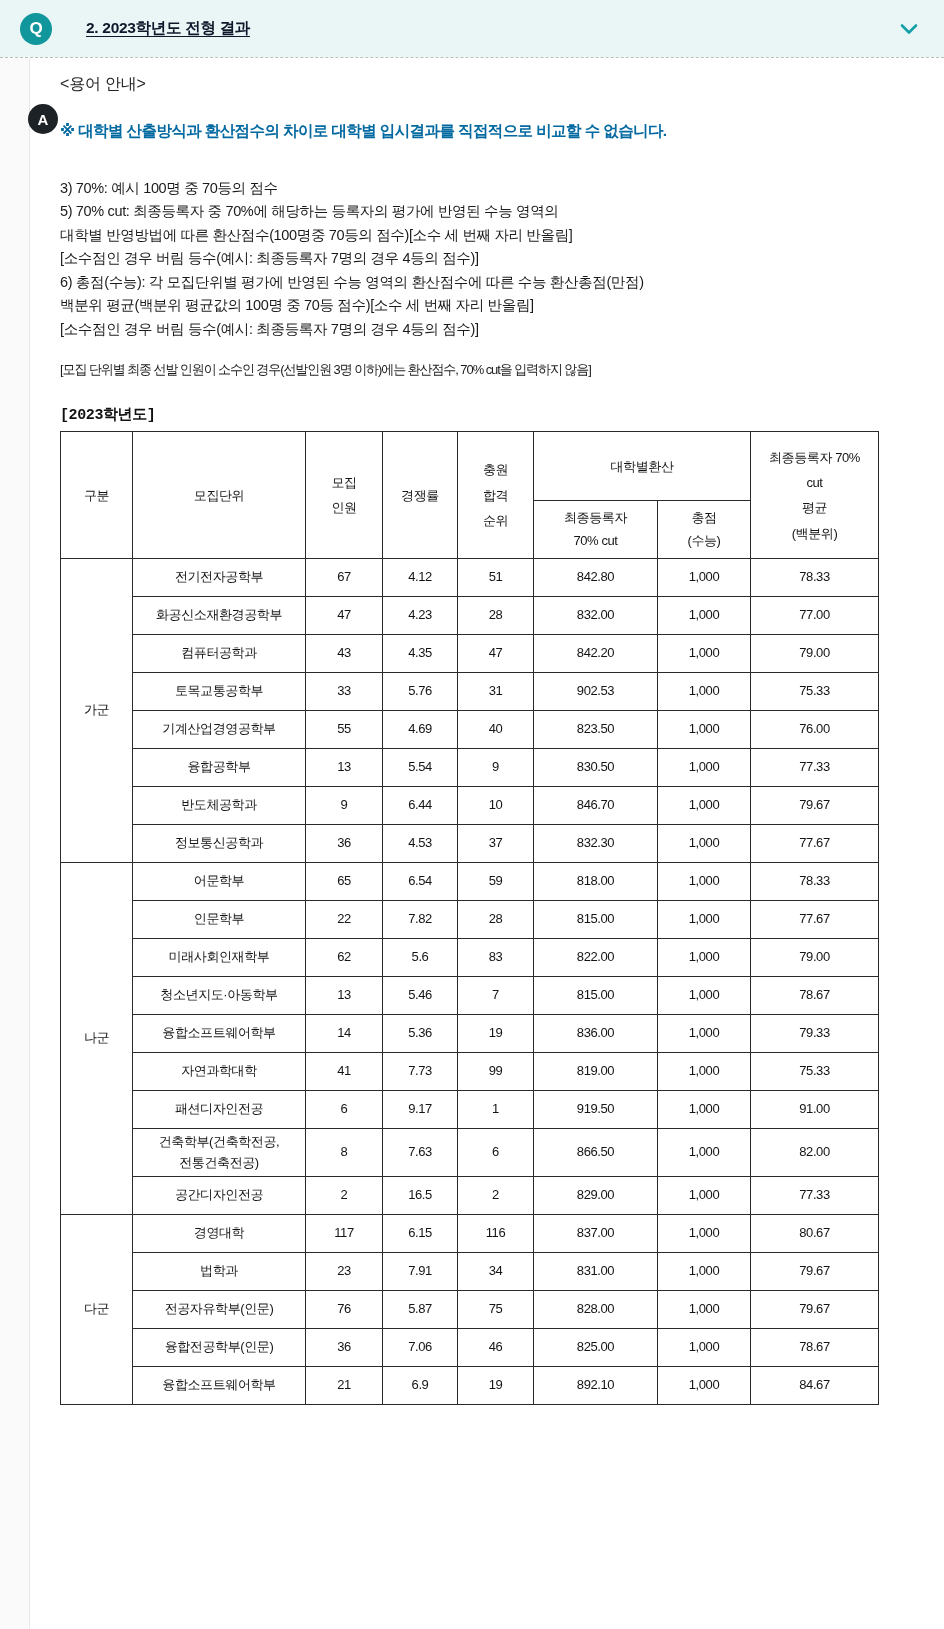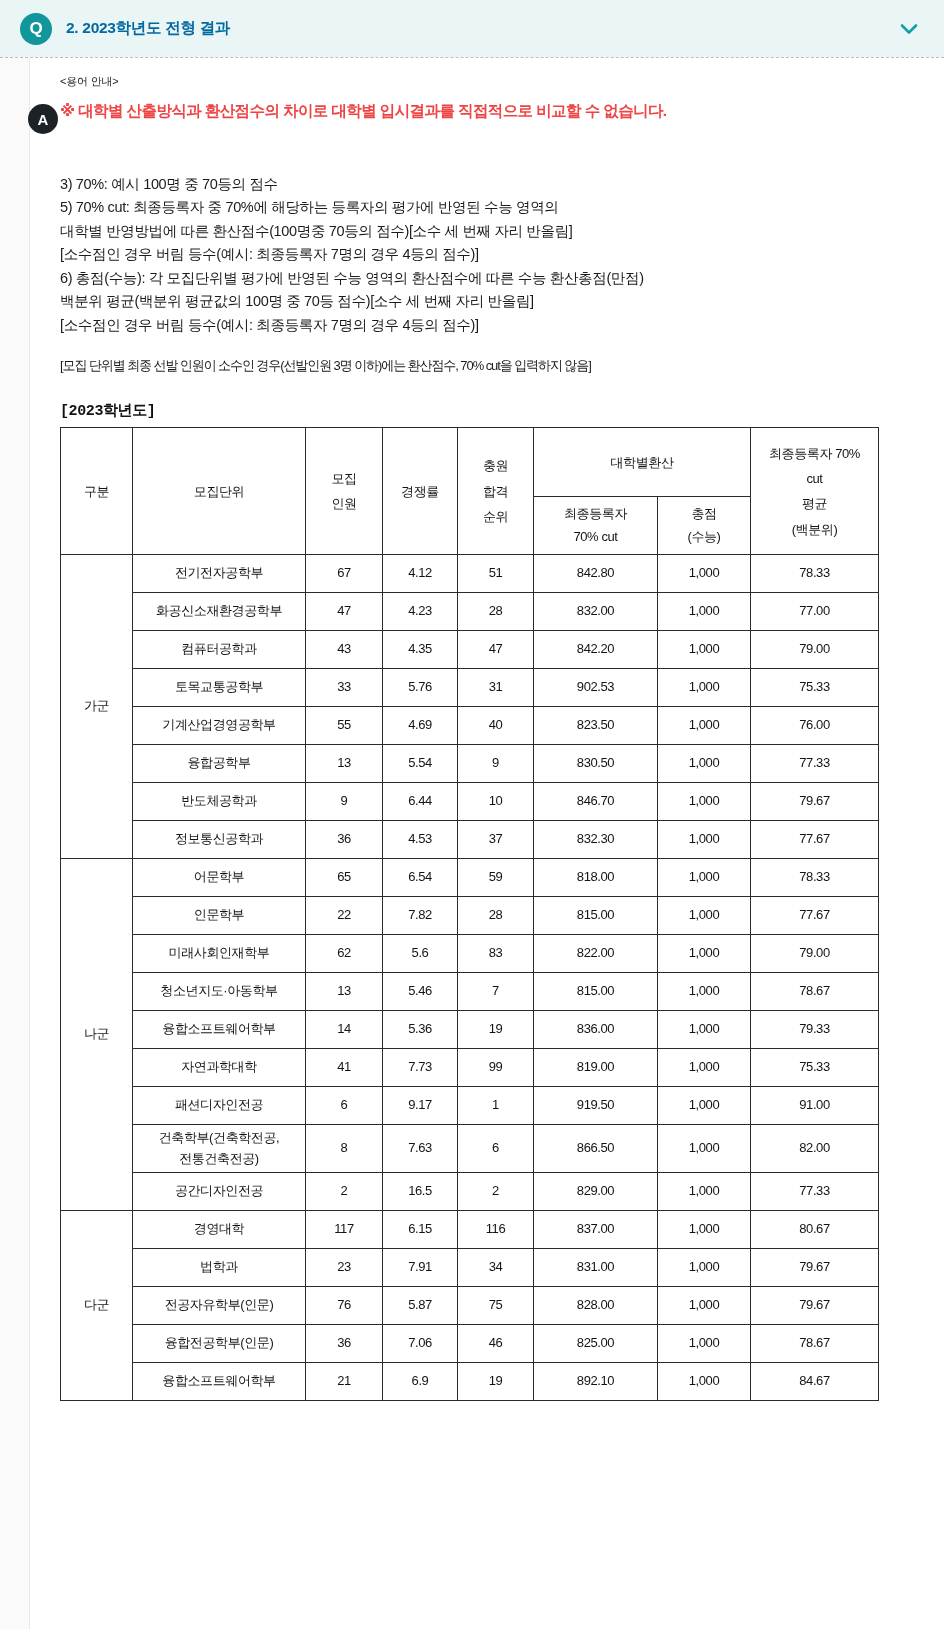--- a/index.html
+++ b/index.html
@@ -29,24 +29,26 @@
     background: #11969c;
     color: #ffffff;
     font-size: 17px; font-weight: bold;
     display: flex; align-items: center; justify-content: center;
     flex: 0 0 auto;
     margin-right: 14px;
   }
   .faq-title {
     font-size: 15.5px;
     font-weight: bold;
-    color: #0369a1;
+    color: #0f172a;
+    text-decoration: underline;
     text-underline-offset: 3px;
     letter-spacing: -0.3px;
     white-space: nowrap;
+    margin-left: 20px;
   }
   .chevron {
     margin-left: auto;
     width: 26px; height: 26px;
     display: flex; align-items: center; justify-content: center;
   }
   .chevron svg { display: block; }
 
   .dashed-sep {
     height: 0;
@@ -79,31 +81,31 @@
     left: -2px;
     top: 46px;
     width: 30px; height: 30px; border-radius: 50%;
     background: #1d2226;
     color: #ffffff;
     font-size: 15px; font-weight: bold;
     display: flex; align-items: center; justify-content: center;
   }
 
   .term-title {
-    font-size: 11px;
+    font-size: 16px;
     color: #222;
-    margin: 2px 0 12px 0;
+    margin: 2px 0 26px 0;
     letter-spacing: -0.2px;
   }
   .warn-line {
     font-size: 15.5px;
     font-weight: bold;
-    color: #ef4444;
+    color: #0369a1;
     letter-spacing: -0.6px;
-    margin: 0 0 38px 0;
+    margin: 0 0 22px 0;
     white-space: nowrap;
   }
   .tline {
     font-size: 14.5px;
     color: #1b1b1b;
     line-height: 1.62;
     letter-spacing: -0.35px;
     white-space: nowrap;
   }
   .gap-sm { height: 13px; }

